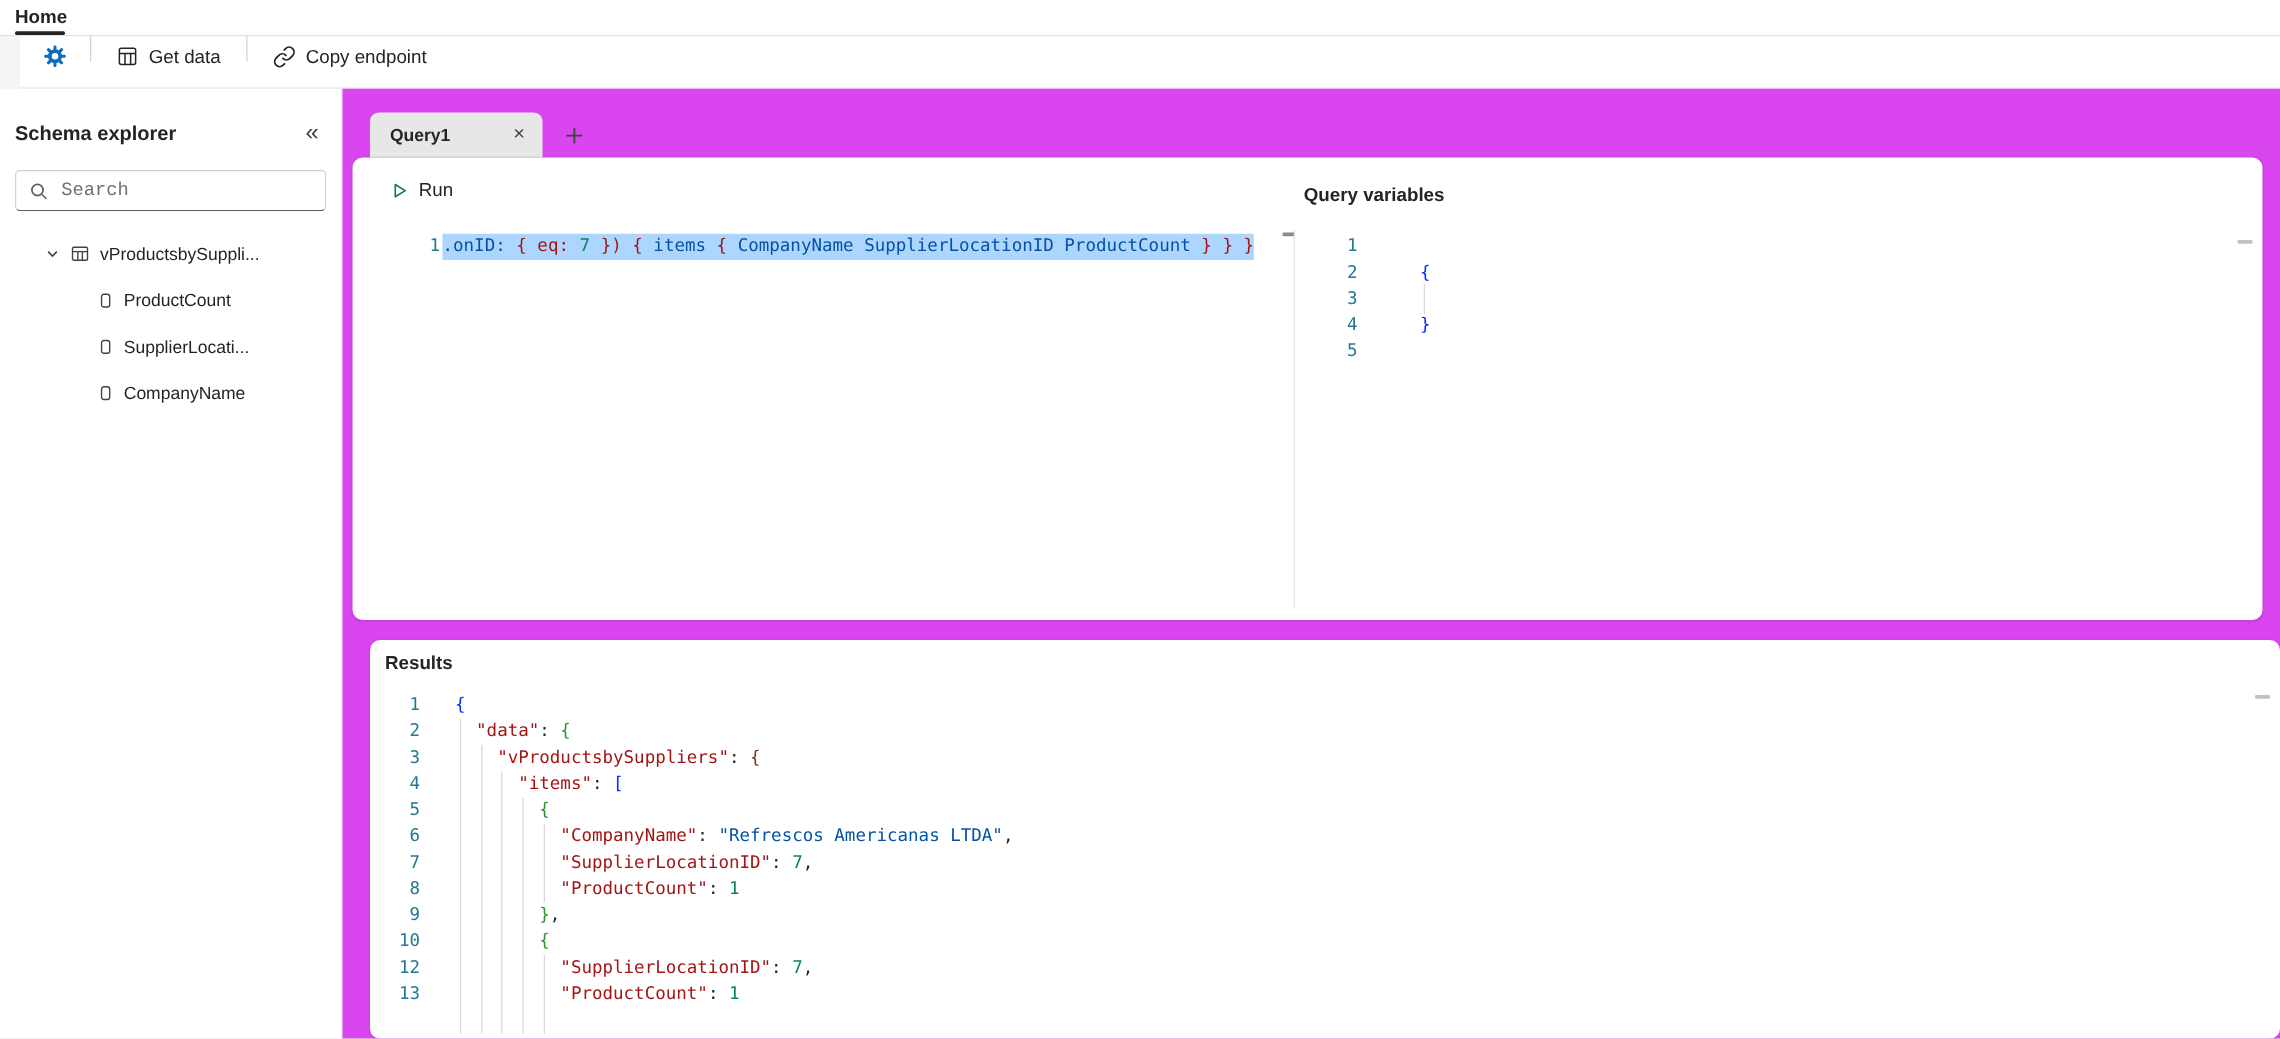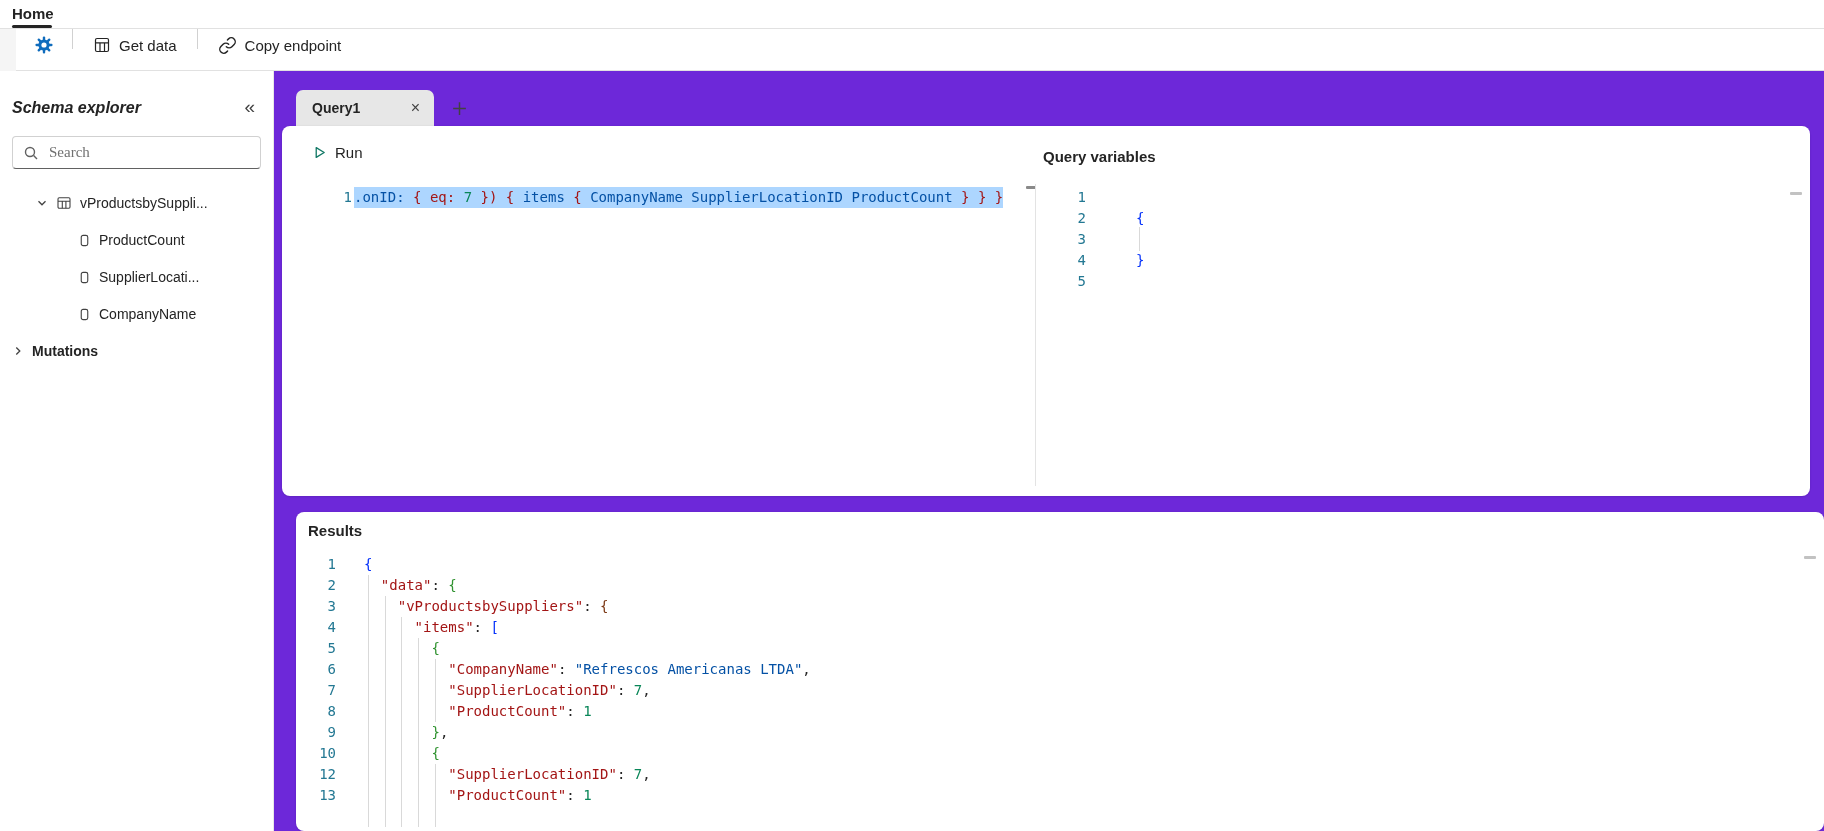--- a/index.html
+++ b/index.html
@@ -13,34 +13,34 @@
   .home-tab { position: absolute; left: 12px; top: 5px; font-size: 15px; font-weight: 700; color: #242424; cursor: pointer; }
   .home-underline { margin-top: 3px; width: 40px; height: 3px; background: #242424; border-radius: 2px; }
   
   .toolbar { position: absolute; top: 29px; left: 16px; width: 100%; height: 42px; background: #fff; border-bottom: 1px solid #e1e1e1; display: flex; padding-left: 10px; gap: 2px; }
   .icon-btn { width: 36px; height: 32px; display: flex; align-items: center; justify-content: center; border: none; background: none; border-radius: 4px; cursor: pointer; }
   .tool-btn { display: flex; align-items: center; gap: 8px; height: 32px; padding: 0 10px; border: none; background: none; font-family: "Liberation Sans", sans-serif; font-size: 15px; color: #242424; border-radius: 4px; cursor: pointer; }
   .sep { width: 1px; height: 20px; background: #d1d1d1; margin: 0 8px; }
   
   .sidebar { position: absolute; left: 0; top: 71px; width: 274px; bottom: 0; background: #fff; border-right: 1px solid #e8e8e8; padding: 26px 12px 0 12px; }
   .sidebar-header { display: flex; align-items: center; justify-content: space-between; }
-  .sidebar-title { font-size: 16px; font-weight: 600; color: #242424; font-style: italic; }
+  .sidebar-title { font-size: 16px; font-weight: 600; color: #242424; }
   .collapse { font-size: 19px; color: #424242; cursor: pointer; line-height: 1; padding: 0 6px 2px 0; }
   .search-box { position: relative; margin-top: 18px; height: 33px; border: 1px solid #d1d1d1; border-bottom-color: #616161; border-radius: 4px; background: #fff; display: flex; align-items: center; padding-left: 10px; gap: 8px; }
-  .search-box input { border: none; outline: none; flex: 1; min-width: 0; font-family: Liberation Serif, serif; font-size: 15px; color: #242424; background: transparent; }
+  .search-box input { border: none; outline: none; flex: 1; min-width: 0; font-family: Liberation Mono, monospace; font-size: 15px; color: #242424; background: transparent; }
   ::placeholder { color: #707070; }
   .tree { margin-top: 18px; }
   .tree-row { display: flex; align-items: center; height: 32px; margin-bottom: 5px; cursor: pointer; border-radius: 4px; }
   .tree-label { font-size: 14px; color: #242424; white-space: nowrap; }
   .bold { font-weight: 700; }
   .semibold { font-weight: 600; }
   .chev, .type-icon { display: flex; margin-right: 8px; flex: none; }
   .edit-icon { margin-left: auto; margin-right: 14px; display: flex; }
   
-  .main { position: absolute; left: 274px; top: 71px; right: 0; bottom: 0; background: #6d28d9; }
+  .main { position: absolute; left: 274px; top: 71px; right: 0; bottom: 0; background: #d946ef; }
   .tab { position: absolute; left: 22px; top: 19px; width: 138px; height: 36px; background: #e7e7e7; border-radius: 7px 7px 0 0; display: flex; align-items: center; padding: 0 10px 0 16px; cursor: pointer; }
   .tab-label { font-size: 14px; font-weight: 600; color: #242424; flex: 1; }
   .tab-close { font-size: 16px; color: #424242; padding: 0 4px; border-radius: 3px; line-height: 1; }
   .add-tab { position: absolute; left: 172px; top: 24px; width: 26px; height: 26px; border: none; background: none; cursor: pointer; display: flex; align-items: center; justify-content: center; border-radius: 4px; }
   .card { position: absolute; background: #fff; border-radius: 8px; box-shadow: 0 0 2px rgba(0,0,0,.08), 0 1px 2px rgba(0,0,0,.08); }
   .query-card { left: 8px; top: 55px; width: 1528px; height: 370px; }
   .results-card { left: 22px; top: 441px; width: 1528px; height: 319px; overflow: hidden; }
   .run-btn { position: absolute; left: 22px; top: 14px; display: flex; align-items: center; gap: 8px; border: none; background: none; font-family: "Liberation Sans", sans-serif; font-size: 15px; color: #242424; cursor: pointer; padding: 4px 8px; border-radius: 4px; }
   .v-divider { position: absolute; left: 753px; top: 58px; bottom: 10px; width: 1px; background: #e3e3e3; }
   .qv-title { position: absolute; left: 761px; top: 22px; font-size: 15px; font-weight: 600; color: #242424; }
@@ -166,28 +166,20 @@
       <div class="tree-row" style="padding-left:66px">
         <span class="type-icon">
           <svg width="13" height="13" viewBox="0 0 14 14" fill="none" stroke="#424242" stroke-width="1.2">
               <rect x="3.5" y="1.5" width="7" height="11" rx="2"></rect>
             </svg>
         </span>
         <span class="tree-label">CompanyName</span>
       </div>
 
 
-      <div class="tree-row">
-        <span class="chev">
-          <svg width="12" height="12" viewBox="0 0 12 12">
-              <path d="M4.3 2.5L7.8 6l-3.5 3.5" fill="none" stroke="#424242" stroke-width="1.3"></path>
-            </svg>
-        </span>
-        <span class="tree-label semibold">Mutations</span>
-      </div>
 
     </div>
   </div>
 
   <div class="main">
 
     <div class="tab">
       <span class="tab-label">Query1</span>
       <span class="tab-close">×</span>
     </div>

